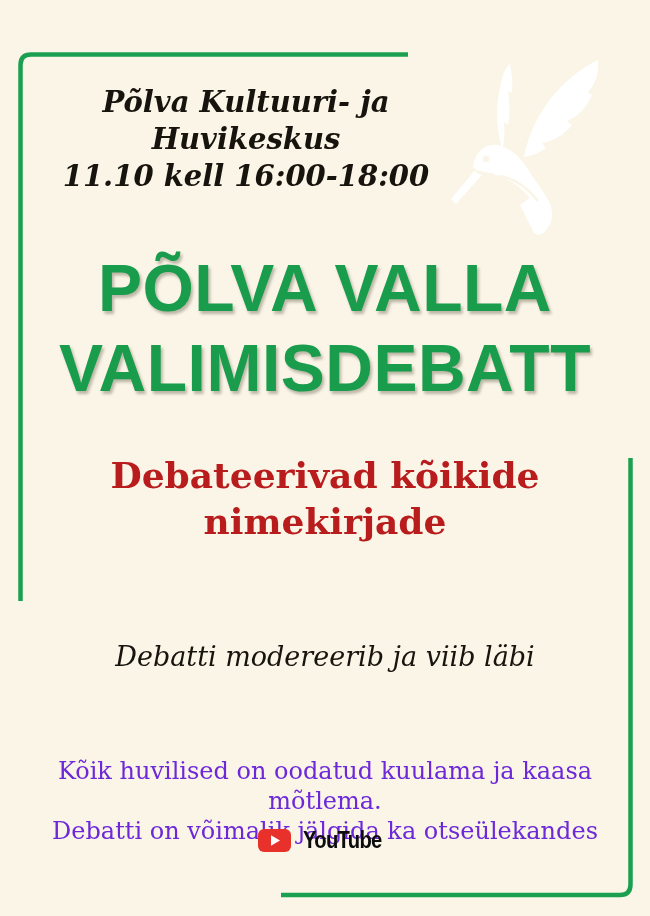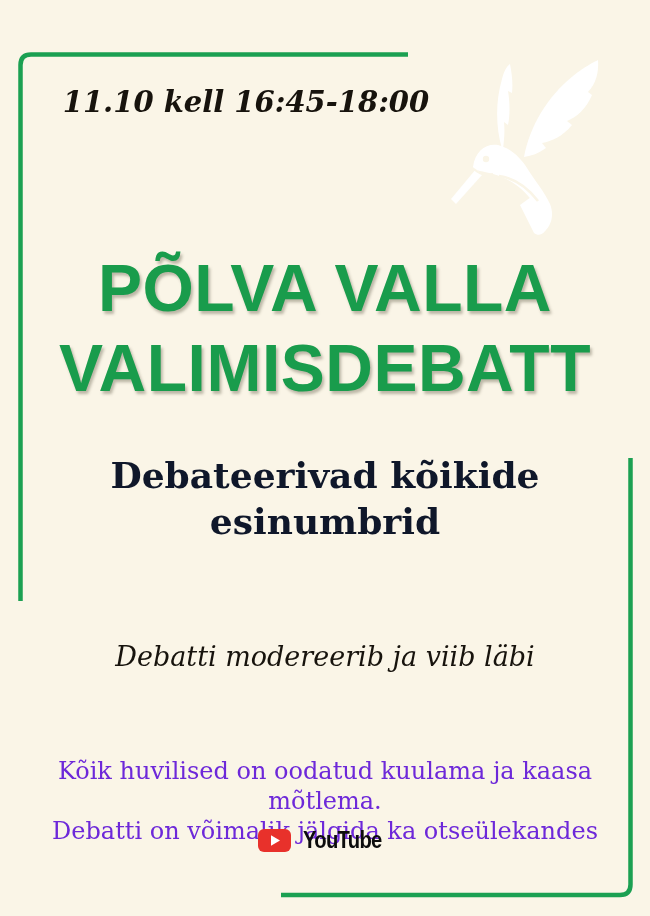--- a/index.html
+++ b/index.html
@@ -24,21 +24,21 @@
     text-align:center;
     font-family:"Liberation Sans", sans-serif;
     font-weight:700;
     font-size:66px;line-height:80px;
     letter-spacing:0.5px;
     color:#199c4c;
     text-shadow:2px 3px 3px rgba(95,90,70,0.40);
   }
   .subtitle{
     position:absolute;left:0;right:0;top:452px;
-    text-align:center;color:#0f172a;
+    text-align:center;color:#b91c1c;
     font-weight:700;font-size:36px;line-height:46px;
   }
   .moderator{
     position:absolute;left:0;right:0;top:640px;
     text-align:center;color:#17130d;
     font-style:italic;font-weight:400;
     font-size:27px;line-height:34px;
   }
   .footer-note{
     position:absolute;left:0;right:0;top:756px;
@@ -93,31 +93,32 @@
     </g>
 
     <g fill="none" stroke="#faf5e7">
       <circle cx="40" cy="101" r="3.2" fill="#faf5e7" stroke="none"></circle>
       <path d="M28,111 C33,116 40,118 47,116" stroke-width="2"></path>
       <path d="M53,118 C68,120 82,130 92,143" stroke-width="2.6"></path>
     </g>
   </svg>
 
   <div class="header">
-    <span class="line">11.10 kell 16:45-18:00</span>
+    <span class="line">Põlva Kultuuri- ja Huvikeskus</span>
+    <span class="line">11.10 kell 16:00-18:00</span>
   </div>
 
   <h1 class="title">
     <span class="line">PÕLVA VALLA</span>
     <span class="line">VALIMISDEBATT</span>
   </h1>
 
   <div class="subtitle">
     <span class="line">Debateerivad kõikide</span>
-    <span class="line">esinumbrid</span>
+    <span class="line">nimekirjade</span>
   </div>
 
   <div class="moderator">
     <span class="line">Debatti modereerib ja viib läbi</span>
   </div>
 
   <div class="footer-note">
     <span class="line">Kõik huvilised on oodatud kuulama ja kaasa mõtlema.</span>
     <span class="line">Debatti on võimalik jälgida ka otseülekandes</span>
   </div>

